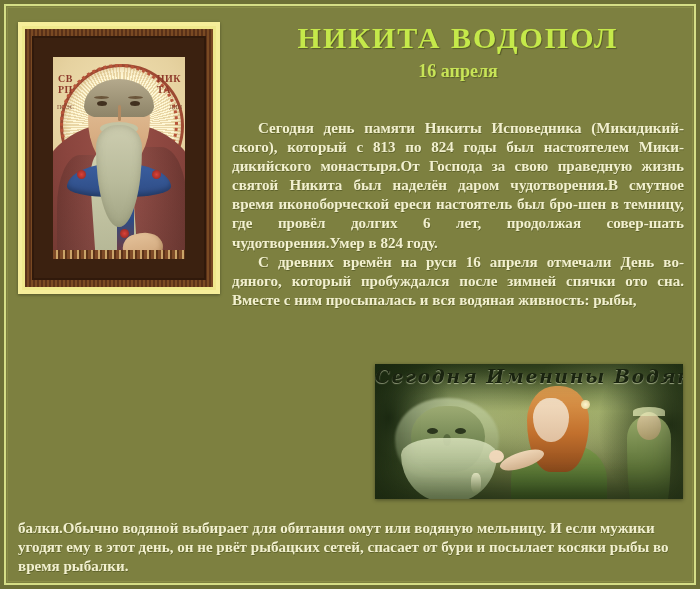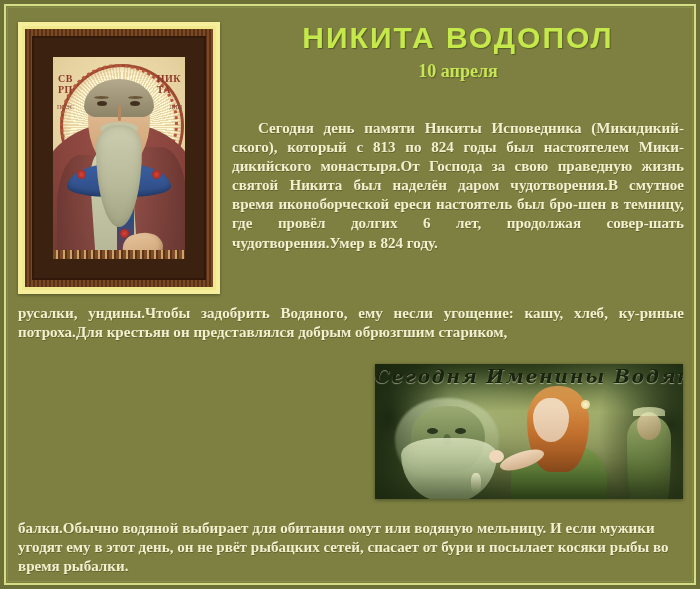--- a/index.html
+++ b/index.html
@@ -53,21 +53,21 @@
   
   #header {
     position: absolute;
     left: 232px;
     top: 22px;
     width: 452px;
     text-align: center;
     z-index: 3;
   }
   #title {
-    font-family: Liberation Sans, sans-serif;
+    font-family: Liberation Serif, serif;
     font-weight: bold;
     font-size: 30px;
     letter-spacing: 2px;
     color: #c5e94a;
     line-height: 1.05;
     text-shadow: 1px 1px 1px rgba(40,45,10,.45);
     white-space: nowrap;
   }
   #subtitle {
     margin-top: 7px;
@@ -592,28 +592,28 @@
           <div class="icon-insc-sm" id="insc-r2">ДИП</div>
 
           <div id="icon-band"></div>
         </div>
       </div>
     </div>
   </div>
 
   <div id="header">
     <div id="title">НИКИТА  ВОДОПОЛ</div>
-    <div id="subtitle">10 апреля</div>
+    <div id="subtitle">16 апреля</div>
   </div>
 
   <div class="body-text" id="para-col-top">
     <div class="indent">Сегодня день памяти Никиты Исповедника (Микидикий-ского), который с 813 по 824 годы был настоятелем Мики-дикийского монастыря.От Господа за свою праведную жизнь святой Никита был наделён даром чудотворения.В смутное время иконоборческой ереси настоятель был бро-шен в темницу, где провёл долгих 6 лет, продолжая совер-шать чудотворения.Умер в 824 году.</div>
+    <div class="indent">С древних времён на руси 16 апреля отмечали День во-дяного, который пробуждался после зимней спячки ото сна. Вместе с ним просыпалась и вся водяная живность: рыбы,</div>
   </div>
 
-  <div class="body-text" id="para-wide">русалки, ундины.Чтобы задобрить Водяного, ему несли угощение: кашу, хлеб, ку-риные потроха.Для крестьян он представлялся добрым обрюзгшим стариком,</div>
 
   <div class="body-text no-just" id="para-col-left">
   </div>
 
   <div class="body-text no-just" id="para-bottom">балки.Обычно водяной выбирает для  обитания омут или водяную мельницу. И если мужики угодят ему в этот день, он не рвёт рыбацких сетей, спасает от бури и посылает косяки рыбы во время рыбалки.</div>
 
   <div id="photo">
     <div id="photo-mist"></div>
     <div id="photo-fol-l"></div>
     <div id="photo-fol-r"></div>

